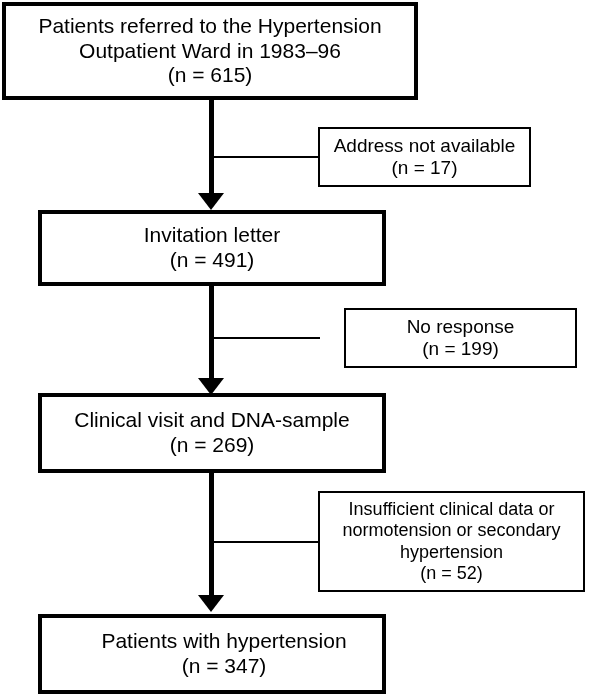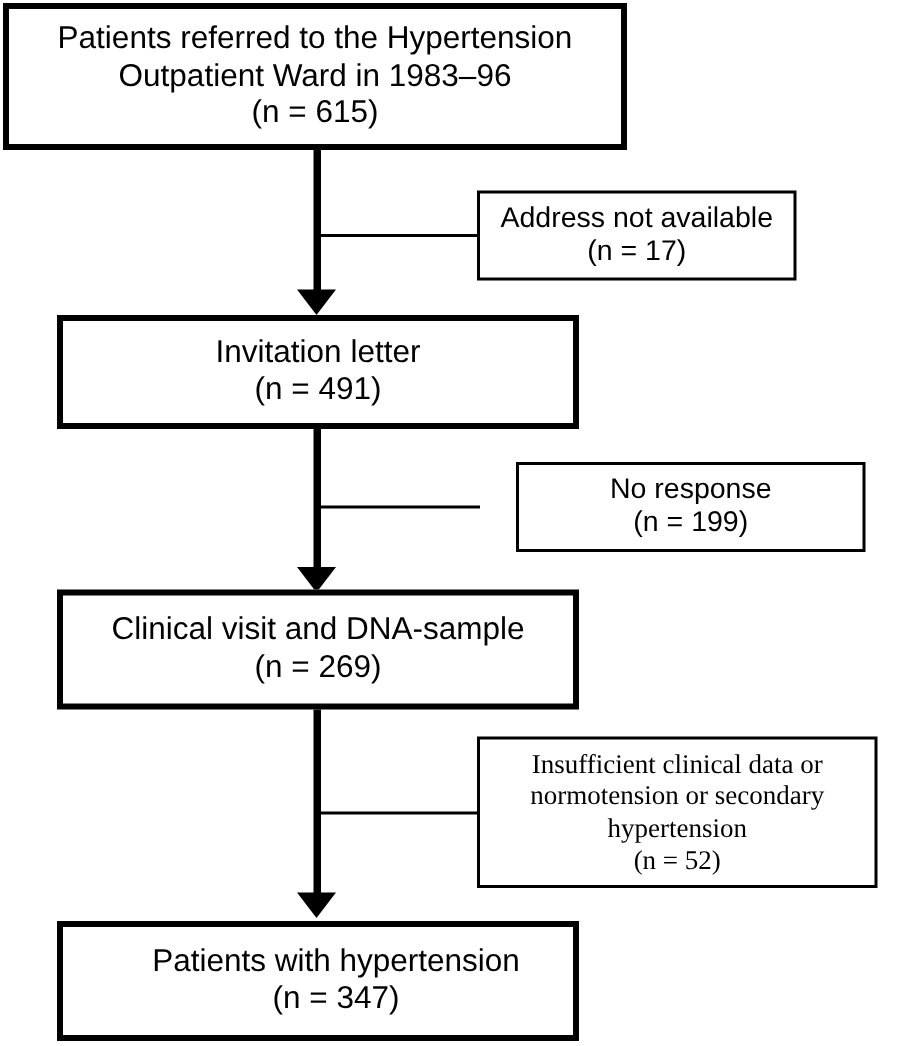--- a/index.html
+++ b/index.html
@@ -41,21 +41,21 @@
   }
   
   #box-referred   { left: 2px;  top: 2px;   width: 416px; height: 98px; }
   #box-invitation { left: 38px; top: 210px; width: 348px; height: 76px; }
   #box-clinical   { left: 38px; top: 393px; width: 348px; height: 80px; }
   #box-final      { left: 38px; top: 614px; width: 348px; height: 80px; padding-left: 24px; }
   
   #box-address    { left: 318px; top: 127px; width: 213px; height: 60px; }
   #box-noresp     { left: 332px; top: 308px; width: 233px; height: 60px; margin-left: 12px; }
   #box-insuff     { left: 318px; top: 491px; width: 267px; height: 101px;
-                    font-size: 18px; font-family: Liberation Serif, serif; }
+                    font-size: 18px; }
   
   .vline {
     position: absolute;
     width: 5px;
     background: #000000;
     left: 209px;
   }
   .arrowhead {
     position: absolute;
     left: 198px;

